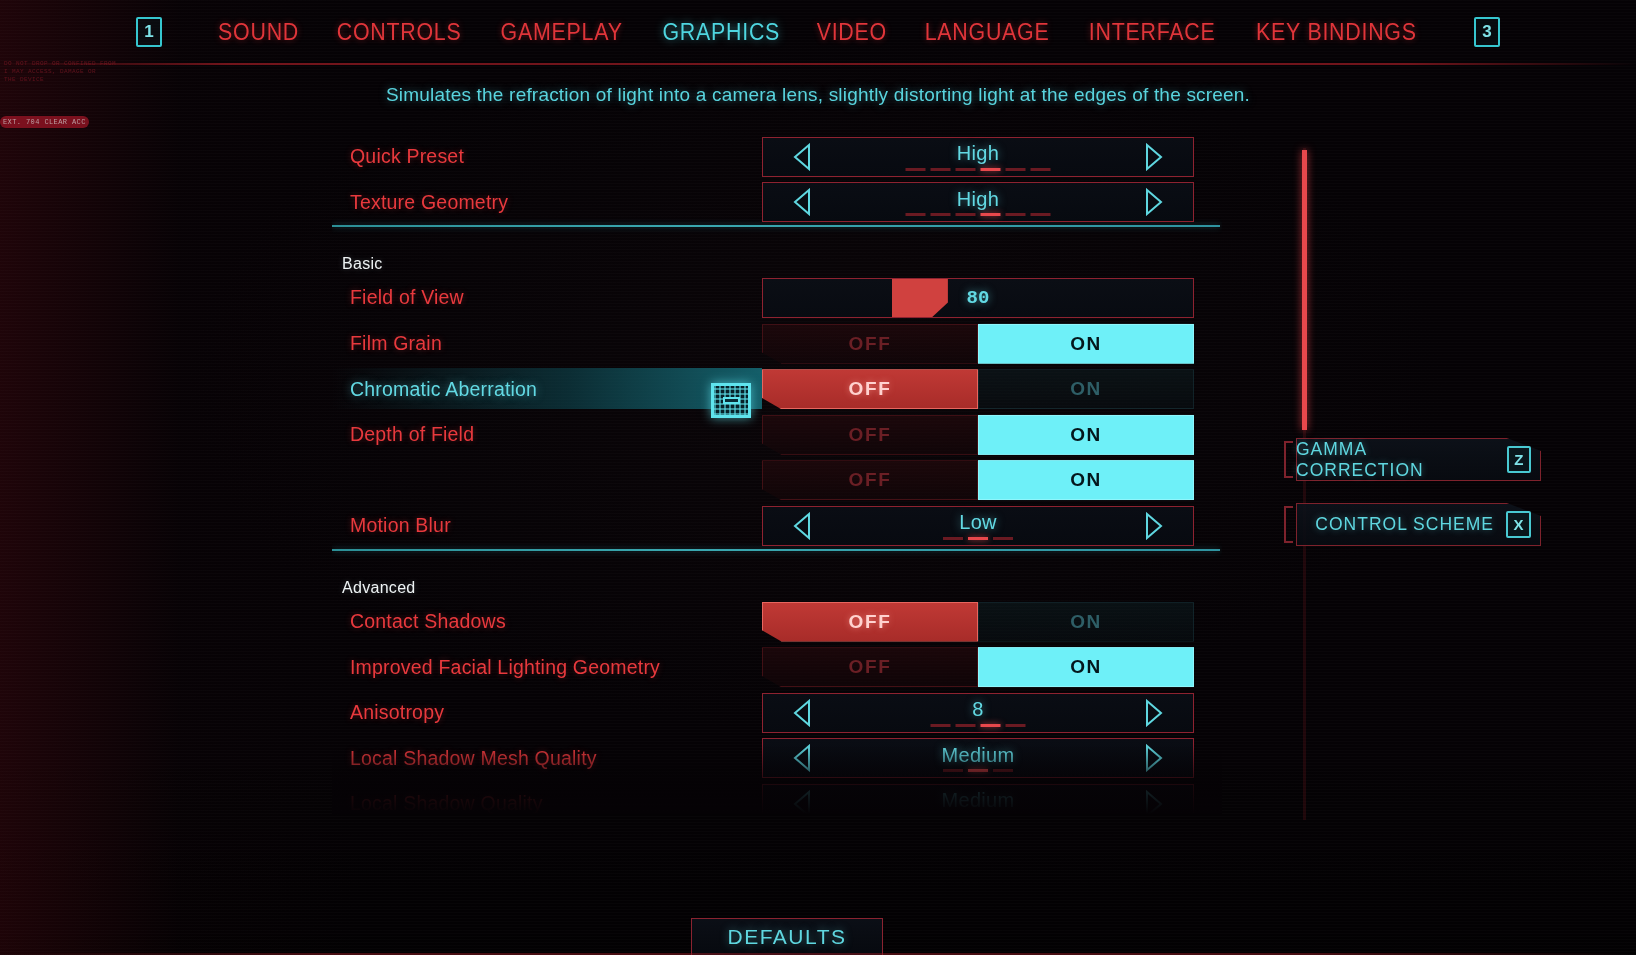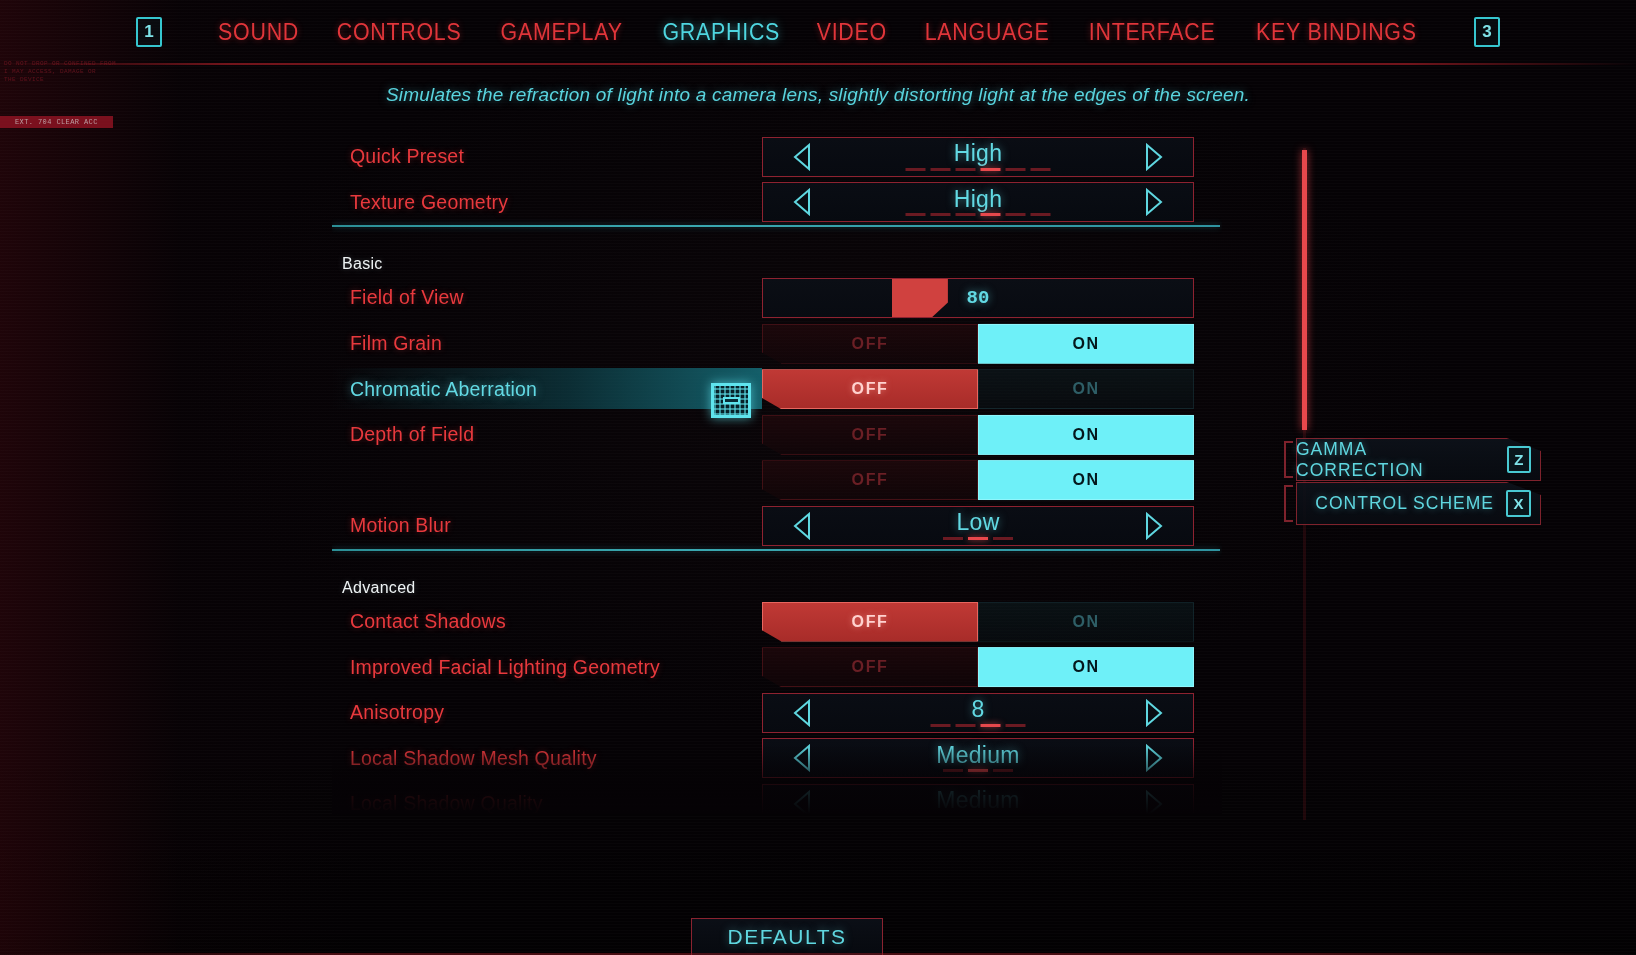--- a/index.html
+++ b/index.html
@@ -32,21 +32,21 @@
       rgba(0,0,0,0) 1px, rgba(0,0,0,0) 3px);
     pointer-events:none;
   }
   .deco-text {
     position:absolute;
     color:#6e1520; font-size:6px; line-height:8px;
     letter-spacing:.4px; white-space:pre; opacity:.85;
     font-family:"Liberation Mono", monospace;
   }
   #deco-1 { left:4px; top:60px; }
-  #deco-2 { left:0px; top:116px; background:#8c1322; color:#d9b9bd; padding:2px 15px; font-size:7px; }
+  #deco-2 { left:0px; top:116px; background:#8c1322; color:#d9b9bd; padding:2px 3px; font-size:7px;border-radius:6px; }
 
   
   #tabbar {
     position:absolute; left:0; top:0; width:1636px; height:64px;
     display:flex; align-items:center; justify-content:center; gap:0px;
   }
   .keybox {
     width:26px; height:30px;
     border:2px solid #36c6cf;
     display:flex; align-items:center; justify-content:center;
@@ -75,21 +75,20 @@
       rgba(120,20,28,0) 0%, rgba(150,26,34,0.75) 14%,
       rgba(150,26,34,0.75) 86%, rgba(120,20,28,0) 100%);
   }
 
   
   #description {
     position:absolute; left:0; top:84px; width:1636px;
     text-align:center;
     color:#59d4de; font-size:19px; letter-spacing:.2px;
     text-shadow:0 0 8px rgba(89,212,222,0.5);
-    font-style:italic;
   }
 
   
   #panel {
     position:absolute; left:332px; top:134px;
     width:890px; height:680px;
     overflow:hidden;
   }
   #list { position:relative; }
 
@@ -124,21 +123,21 @@
   .stepper {
     position:relative; width:432px; height:40px;
     background:linear-gradient(180deg, #0a0d14 0%, #070a10 100%);
     border:1px solid #8e2230;
     display:flex; align-items:center; justify-content:center;
   }
   .arrow-svg { position:absolute; top:50%; transform:translateY(-50%); }
   .arrow-svg.left { left:30px; }
   .arrow-svg.right { right:30px; }
   .stepper .val {
-    color:#62d9e3; font-size:23px; letter-spacing:.3px;
+    color:#62d9e3; font-size:20px; letter-spacing:.3px;
     text-shadow:0 0 8px rgba(98,217,227,0.55);
     position:relative; top:-3px;text-align:right;
   }
   .segs {
     position:absolute; bottom:5px; left:50%; transform:translateX(-50%);
     display:flex; gap:5px;
   }
   .seg { width:20px; height:3px; background:#6a1a22; }
   .seg.on { background:#e8484c; box-shadow:0 0 6px rgba(232,72,76,0.8); }
 
@@ -158,21 +157,21 @@
     position:absolute; left:0; right:0; text-align:center;
     color:#62d9e3; font-size:19px;
     text-shadow:0 0 8px rgba(98,217,227,0.55);
     font-family:"Liberation Mono", monospace;
   }
 
   
   .toggle { position:relative; width:432px; height:40px; display:flex; }
   .tg-half {
     flex:1; display:flex; align-items:center; justify-content:center;
-    font-size:16px; font-weight:700; letter-spacing:1.6px;
+    font-size:19px; font-weight:700; letter-spacing:1.6px;
   }
   .tg-off { clip-path:polygon(0 0, 100% 0, 100% 100%, 9% 100%, 0 72%); }
   .tg-on  { clip-path:polygon(0 0, 100% 0, 100% 100%, 0 100%); }
   
   .tg-off.inactive {
     background:linear-gradient(180deg, rgba(42,10,13,0.55), rgba(24,6,9,0.5));
     color:#6b1f25; border:1px solid rgba(120,28,36,0.45);
   }
   .tg-on.inactive {
     background:linear-gradient(180deg, rgba(14,34,38,0.45), rgba(8,22,26,0.4));
@@ -264,21 +263,21 @@
     text-shadow:0 0 7px rgba(95,215,224,0.45);
   }
   .hint-key {
     position:relative; z-index:2;
     width:25px; height:27px; border:2px solid #49c9d2;
     display:flex; align-items:center; justify-content:center;
     color:#7fe3e8; font-size:15px; font-weight:700;
     background:rgba(10,32,36,0.5); border-radius:2px;
   }
   #hint-gamma  { left:1296px; top:438px; }
-  #hint-scheme { left:1296px; top:482px; }
+  #hint-scheme { left:1296px; top:503px; }
 
   
   #defaults-btn {
     position:absolute; left:691px; top:870px;
     width:192px; height:38px;
     background:linear-gradient(180deg, rgba(12,16,24,0.9), rgba(7,10,16,0.9));
     border:1px solid #8a2330;
     display:flex; align-items:center; justify-content:center;
     color:#5fd7e0; font-size:21px; letter-spacing:1.5px;
     text-shadow:0 0 8px rgba(95,215,224,0.5);

